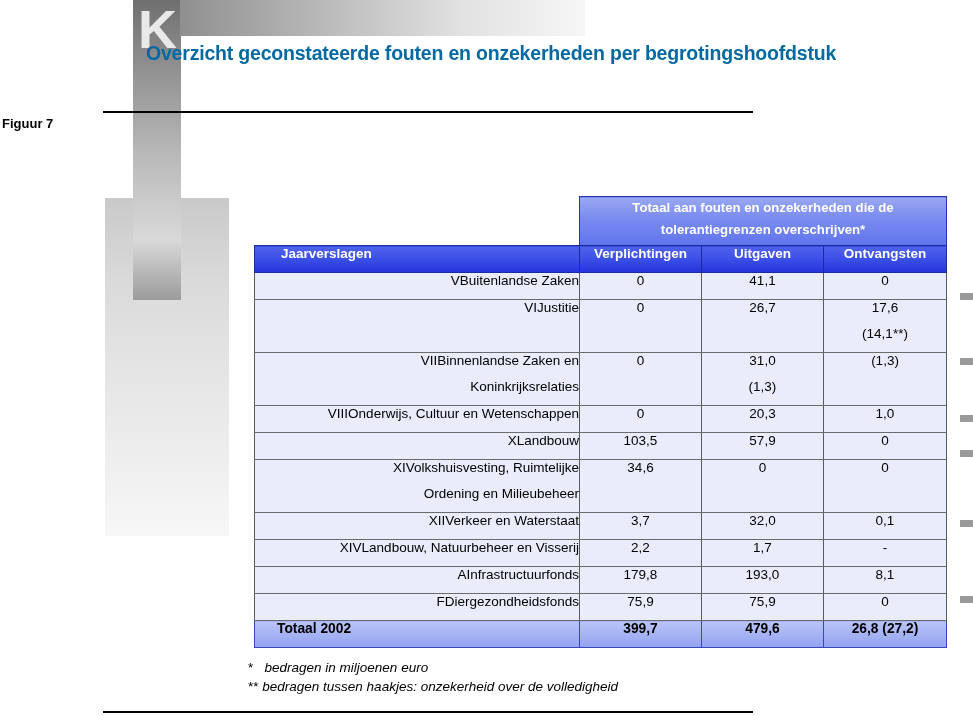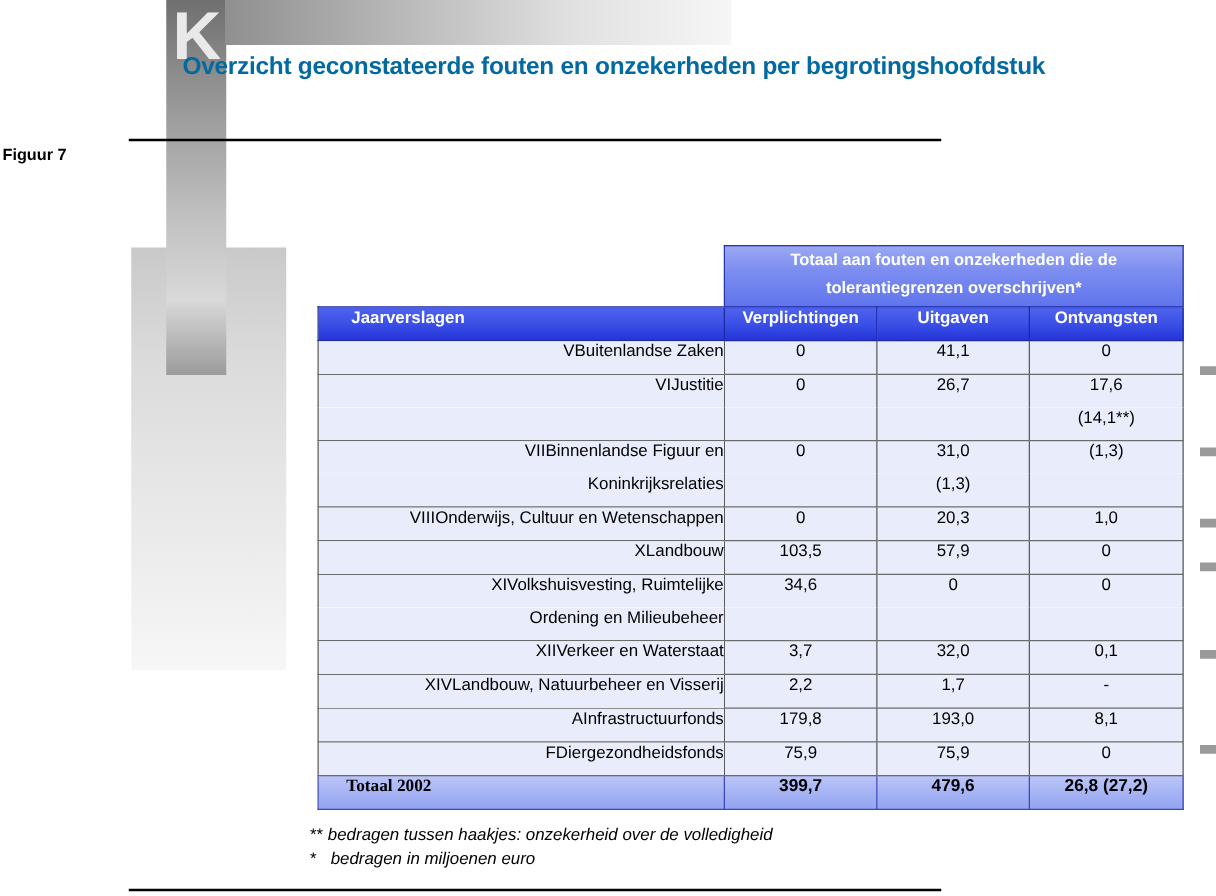--- a/index.html
+++ b/index.html
@@ -168,21 +168,21 @@
     display: inline-block;
   }
 
   .totaal td {
     background: linear-gradient(to bottom, #b9c4f7 0%, #a2b0f3 60%, #93a3f0 100%);
     font-weight: bold;
     height: 26px;
     font-size: 13.8px;
     border: 1px solid #3a46bb;
   }
-  .totaal td.cell-name { padding-left: 22px; text-align: left; font-family: Liberation Serif, serif; }
+  .totaal td.cell-name { padding-left: 22px; text-align: left; }
   .totaal td.num { text-align: center; }
 
   .notes {
     position: absolute;
     left: 248px;
     top: 660px;
     font-size: 13.5px;
     font-style: italic;
   }
   .notes div { margin-bottom: 4px; }
@@ -257,21 +257,21 @@
 
       <tr class="row rule">
         <td class="cell-name">&nbsp;</td>
         <td class="num">&nbsp;</td>
         <td class="num">&nbsp;</td>
         <td class="num">(14,1**)</td>
       </tr>
 
       <tr class="row">
         <td class="cell-name">
-          <span class="rk">VII</span><span class="nm">Binnenlandse Figuur en</span>
+          <span class="rk">VII</span><span class="nm">Binnenlandse Zaken en</span>
         </td>
         <td class="num">0</td>
         <td class="num">31,0</td>
         <td class="num">(1,3)</td>
       </tr>
 
       <tr class="row rule">
         <td class="cell-name">
           <span class="rk"></span><span class="nm">Koninkrijksrelaties</span>
         </td>
@@ -357,20 +357,20 @@
         <td class="num">399,7</td>
         <td class="num">479,6</td>
         <td class="num">26,8 (27,2)</td>
       </tr>
     </tbody>
   </table>
 </div>
 
 <div class="notes">
   <div>
+    <span class="star">*</span>
+    &nbsp;&nbsp;<span>bedragen in miljoenen euro</span>
+  </div>
+  <div>
     <span class="star">**</span>
     <span>bedragen tussen haakjes: onzekerheid over de volledigheid</span>
   </div>
-  <div>
-    <span class="star">*</span>
-    &nbsp;&nbsp;<span>bedragen in miljoenen euro</span>
-  </div>
 </div>
 
 </body></html>

